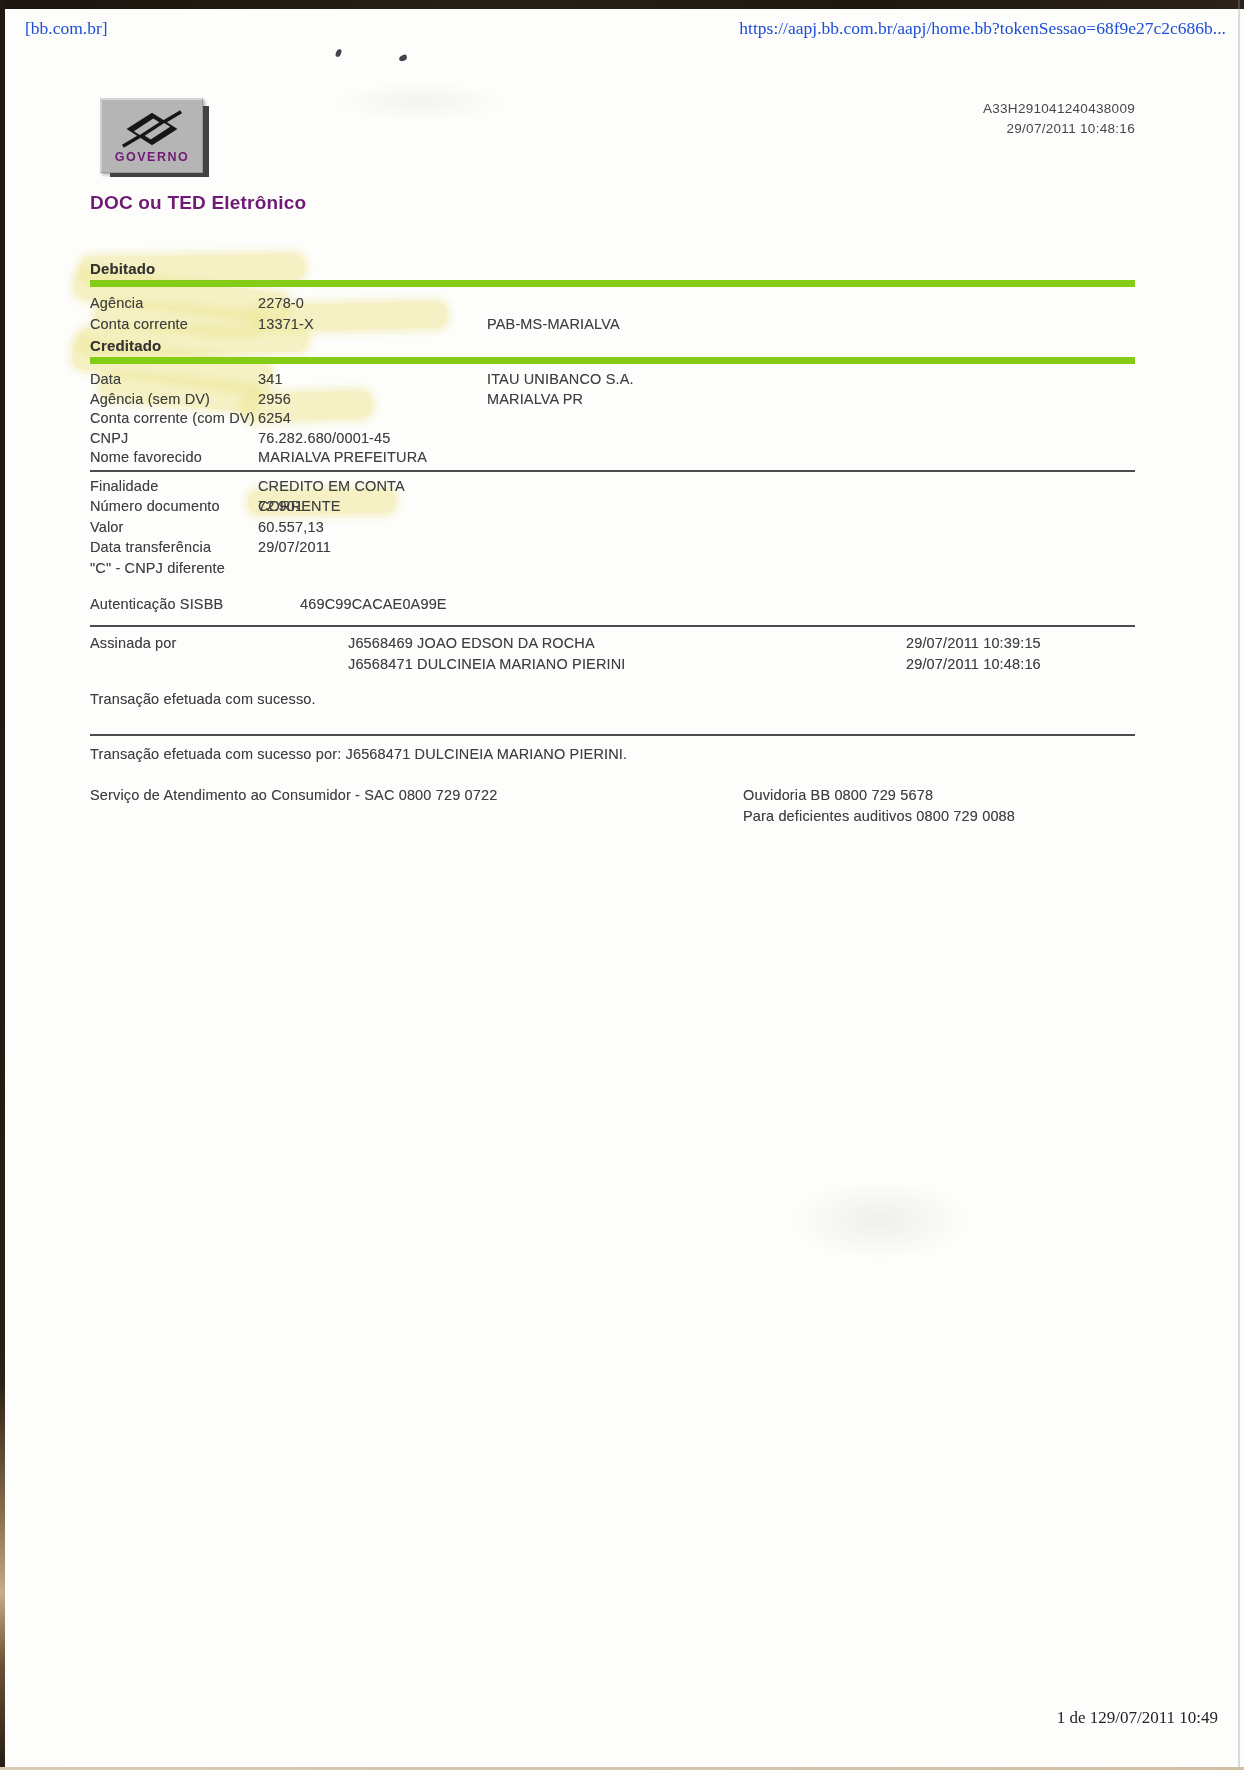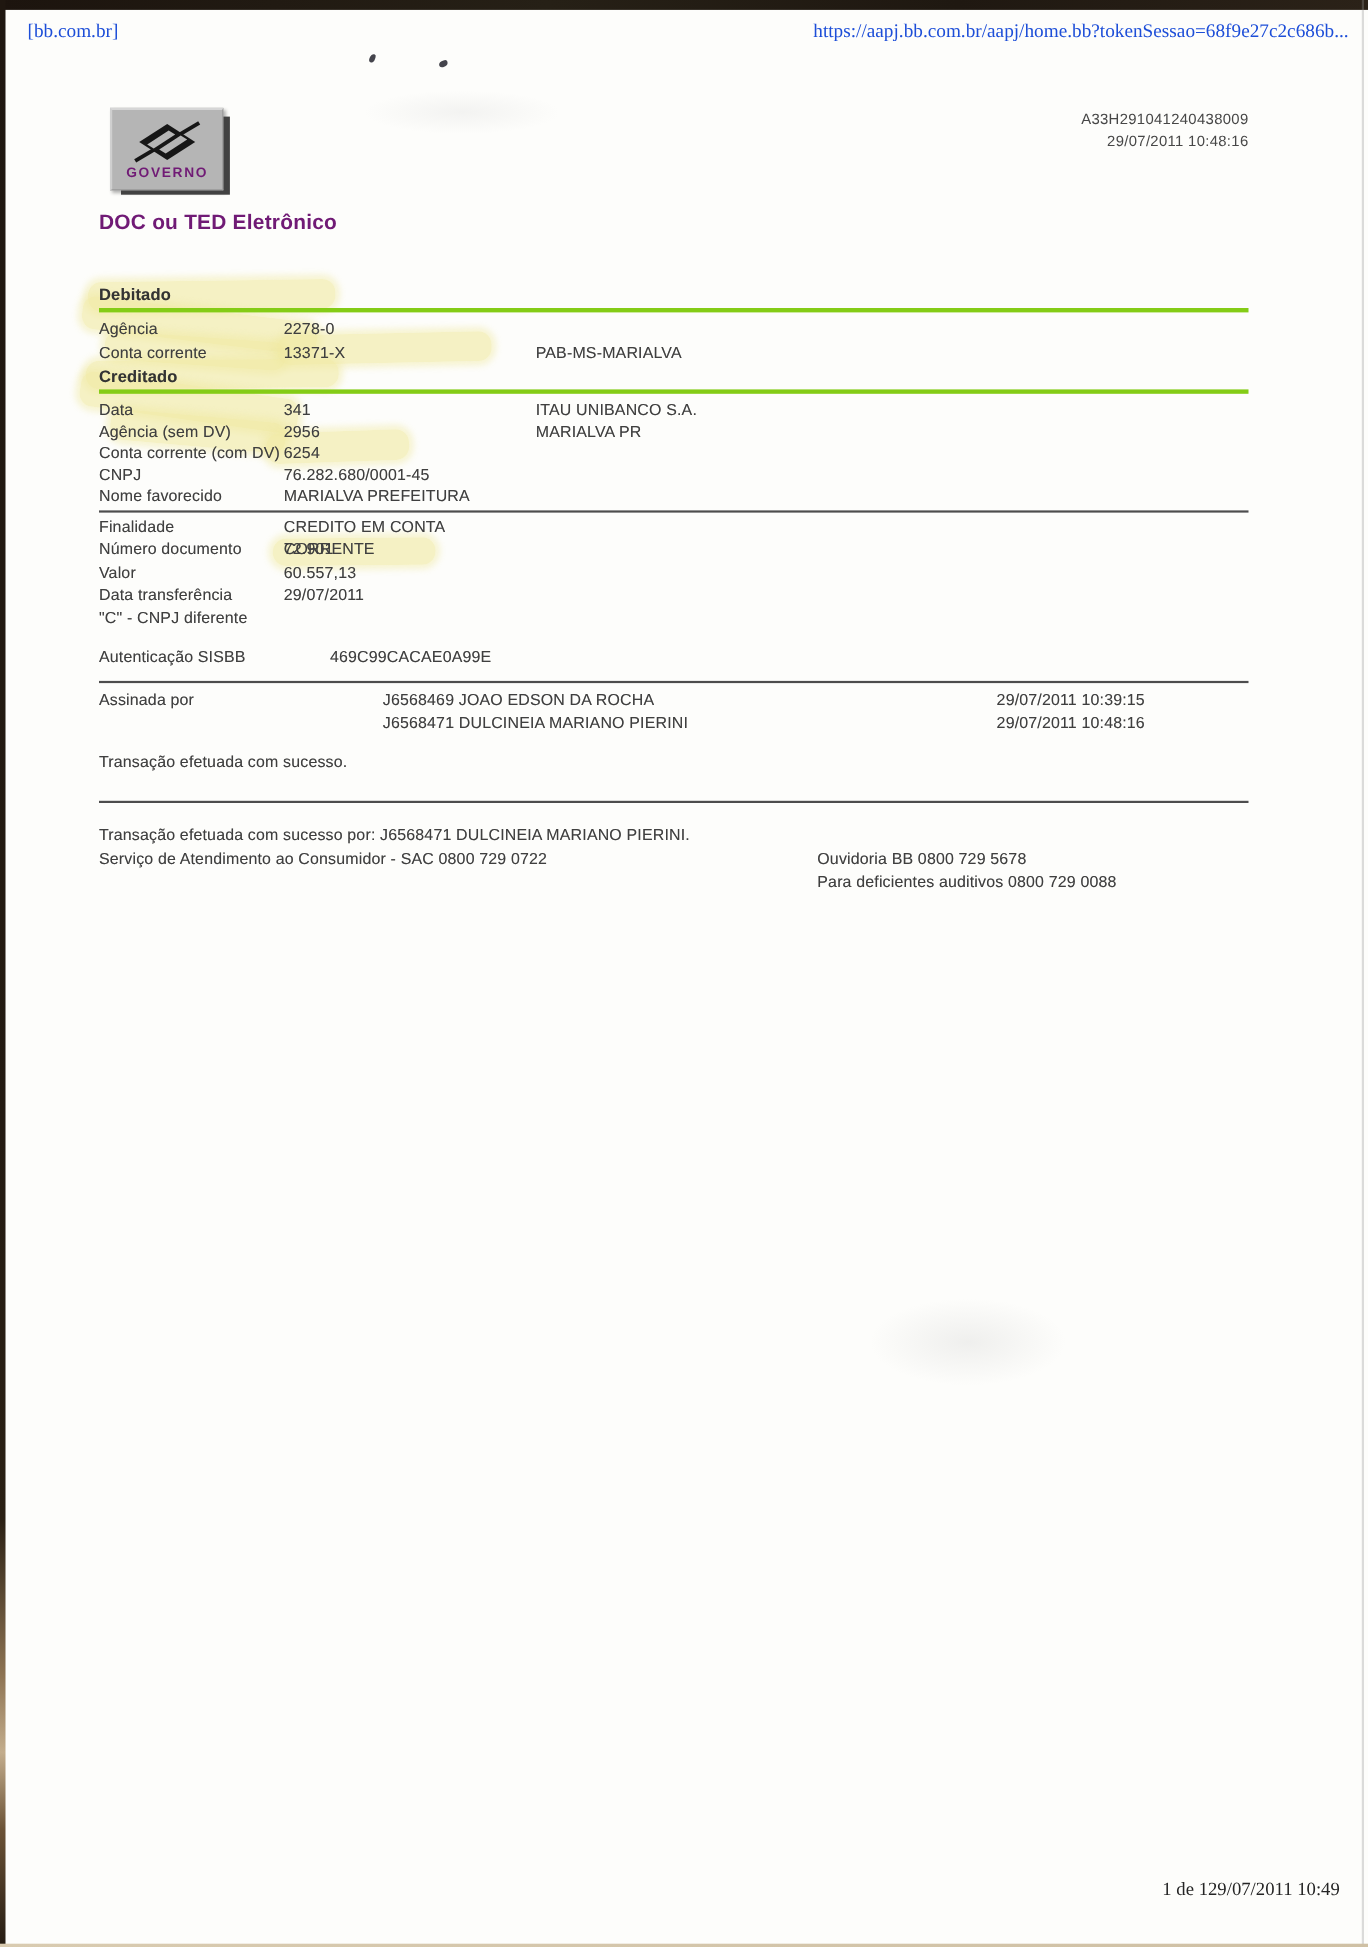--- a/index.html
+++ b/index.html
@@ -47,40 +47,40 @@
   .hl4{left:252px;top:303px;width:195px;height:27px;transform:rotate(-1.2deg);}
   .hl5{left:78px;top:327px;width:230px;height:26px;transform:rotate(-.5deg);}
   .hl6{left:72px;top:350px;width:200px;height:32px;transform:rotate(8deg);}
   .hl7{left:100px;top:378px;width:160px;height:28px;transform:rotate(5deg);}
   .hl8{left:242px;top:392px;width:130px;height:28px;transform:rotate(-2deg);}
   .hl9{left:248px;top:489px;width:148px;height:25px;transform:rotate(-.6deg);}
   
   .doc{position:absolute;left:90px;top:260px;width:1045px;z-index:2;color:#3f3f3f;
        font-size:14.5px;letter-spacing:.15px;text-shadow:0 0 .5px rgba(80,80,80,.45);}
   .sec-header{font-size:15px;font-weight:bold;color:#333;height:18px;line-height:18px;
-       border-bottom:4px solid #84cc16;padding-bottom:2px;margin-bottom:6px;}
+       border-bottom:7px solid #84cc16;padding-bottom:2px;margin-bottom:6px;}
   .sec-header.second{margin-top:3px;}
   .row{display:flex;height:20.5px;line-height:20.5px;}
   .row.tight{height:19.5px;line-height:19.5px;}
   .lab{width:168px;}
   .val{width:229px;}
   .ext{flex:1;}
   .rule{border-top:2px solid #4d4d4d;height:0;margin:2px 0 4px 0;}
   .autent{margin-top:16px;}
   .autent .labw{width:210px;}
   .rule.pre-sign{margin-top:10px;}
   .assinada{display:flex;margin-top:6px;gap:48px;}
   .assinada .labw{width:210px;line-height:21px;}
   .names{width:510px;}
   .names div,.dates div{height:21px;line-height:21px;}
   .dates{flex:1;}
   .status-line{margin-top:14px;height:20px;line-height:20px;}
   .rule.post-status{margin-top:25px;}
-  .status-by{margin-top:20px;height:21px;line-height:21px;}
-  .contact{display:flex;}
+  .status-by{margin-top:8px;height:21px;line-height:21px;}
+  .contact{display:flex;margin-top:20px;}
   .contact .sac{width:653px;line-height:21px;}
   .contact .right div{height:21px;line-height:21px;}
 </style>
 </head>
 <body>
 
 <div class="page">
 
   <div class="edge-top"></div>
   <div class="edge-left"></div>

